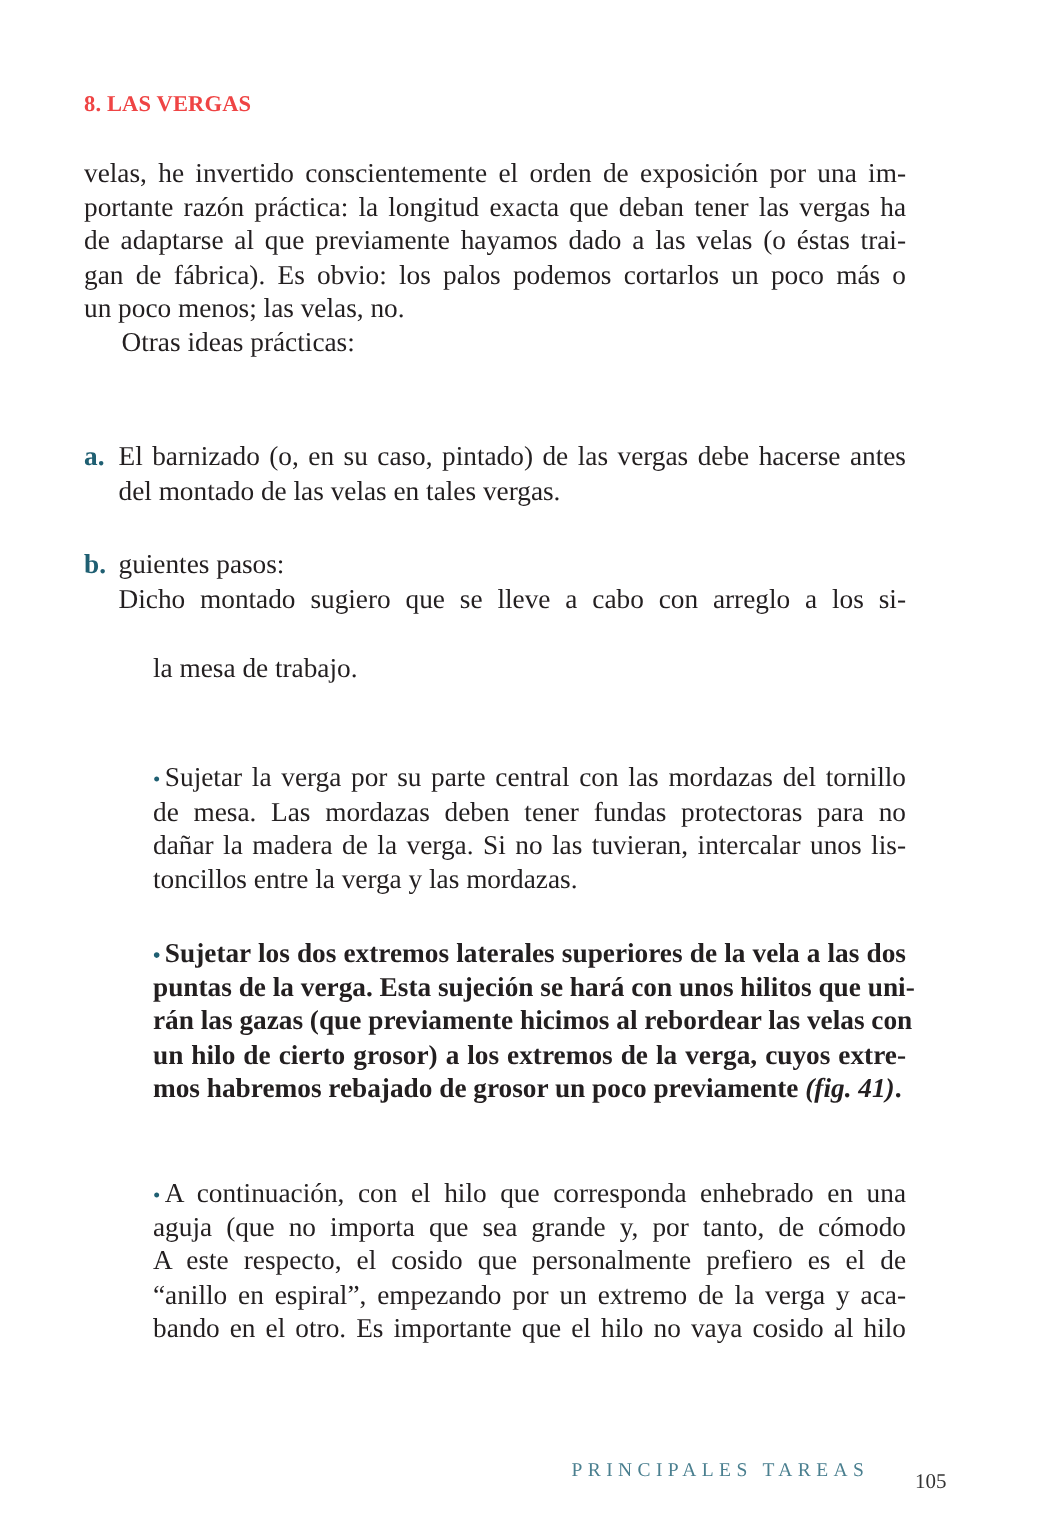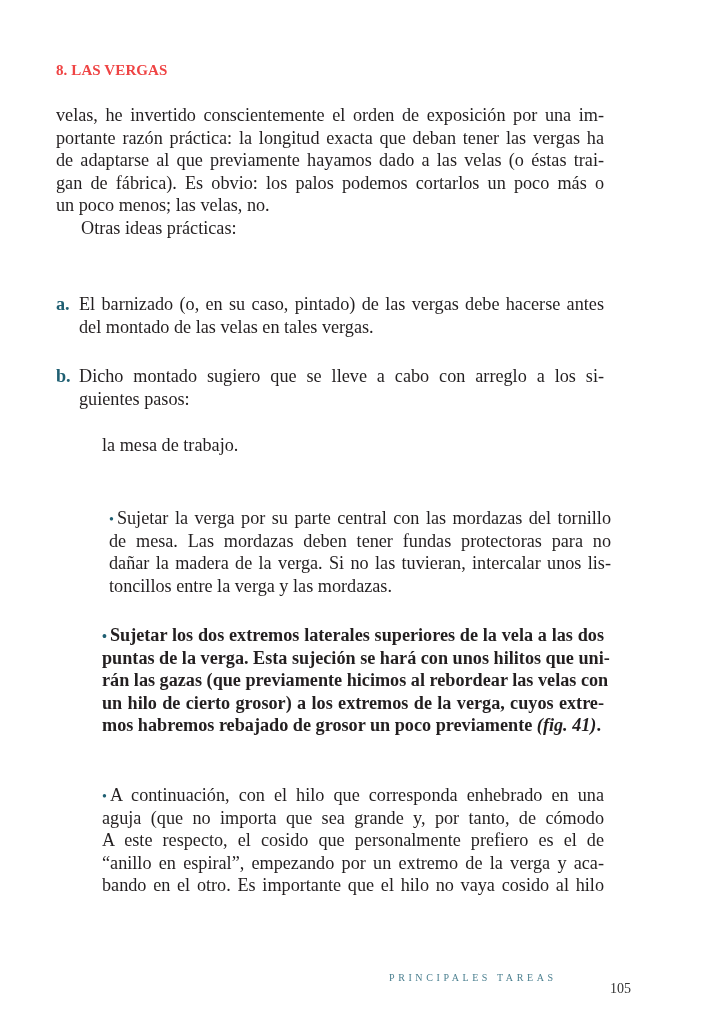--- a/index.html
+++ b/index.html
@@ -17,22 +17,22 @@
     .line { display: block; text-align: justify; text-align-last: justify; white-space: nowrap; height: 22.6px; }
     .line.last { text-align-last: left; }
     .indent { padding-left: 25px; }
     .list-item { position: absolute; left: 56px; width: 548px; font-size: 18.2px; line-height: 22.6px; }
     .list-marker { position: absolute; left: 0; top: 0; color: #1f5f72; font-weight: bold; }
     .list-body { margin-left: 23px; width: 525px; }
     .bullet-item { position: absolute; left: 102px; width: 502px; font-size: 18.2px; line-height: 22.6px; }
     .bullet { color: #1f5f72; font-size: 14px; margin-right: 3px; }
     .ital { font-style: italic; }
     .footer-section {
-      position: absolute; left: 389px; top: 972px;
-      font-size: 10px; letter-spacing: 3.6px; color: #4a7f8f; text-align: right;
+      position: absolute; left: 381px; top: 972px;
+      font-size: 13px; letter-spacing: 3.6px; color: #4a7f8f; text-align: right;
     }
     .page-number {
       position: absolute; left: 610px; top: 967px;
       font-size: 14px; color: #333; margin-top: 14px;
     }
   </style>
 </head>
 <body>
 
 <div class="heading">8. LAS VERGAS</div>
@@ -50,30 +50,30 @@
   <span class="list-marker">a.</span>
   <div class="list-body">
     <span class="line">El barnizado (o, en su caso, pintado) de las vergas debe hacerse antes</span>
     <span class="line last">del montado de las velas en tales vergas.</span>
   </div>
 </div>
 
 <div class="list-item" style="top:365px;">
   <span class="list-marker">b.</span>
   <div class="list-body">
+    <span class="line last">guientes pasos:</span>
     <span class="line">Dicho montado sugiero que se lleve a cabo con arreglo a los si-</span>
-    <span class="line last">guientes pasos:</span>
   </div>
 </div>
 
 <div class="bullet-item" style="top:434px;">
   <span class="line last">la mesa de trabajo.</span>
 </div>
 
-<div class="bullet-item" style="top:507px;margin-left:7px;">
+<div class="bullet-item" style="top:507px;">
   <span class="line"><span class="bullet">•</span><span>Sujetar la verga por su parte central con las mordazas del tornillo</span></span>
   <span class="line">de mesa. Las mordazas deben tener fundas protectoras para no</span>
   <span class="line">dañar la madera de la verga. Si no las tuvieran, intercalar unos lis-</span>
   <span class="line last">toncillos entre la verga y las mordazas.</span>
 </div>
 
 <div class="bullet-item" style="top:624px;font-weight:bold;">
   <span class="line"><span class="bullet">•</span><span>Sujetar los dos extremos laterales superiores de la vela a las dos</span></span>
   <span class="line">puntas de la verga. Esta sujeción se hará con unos hilitos que uni-</span>
   <span class="line">rán las gazas (que previamente hicimos al rebordear las velas con</span>

